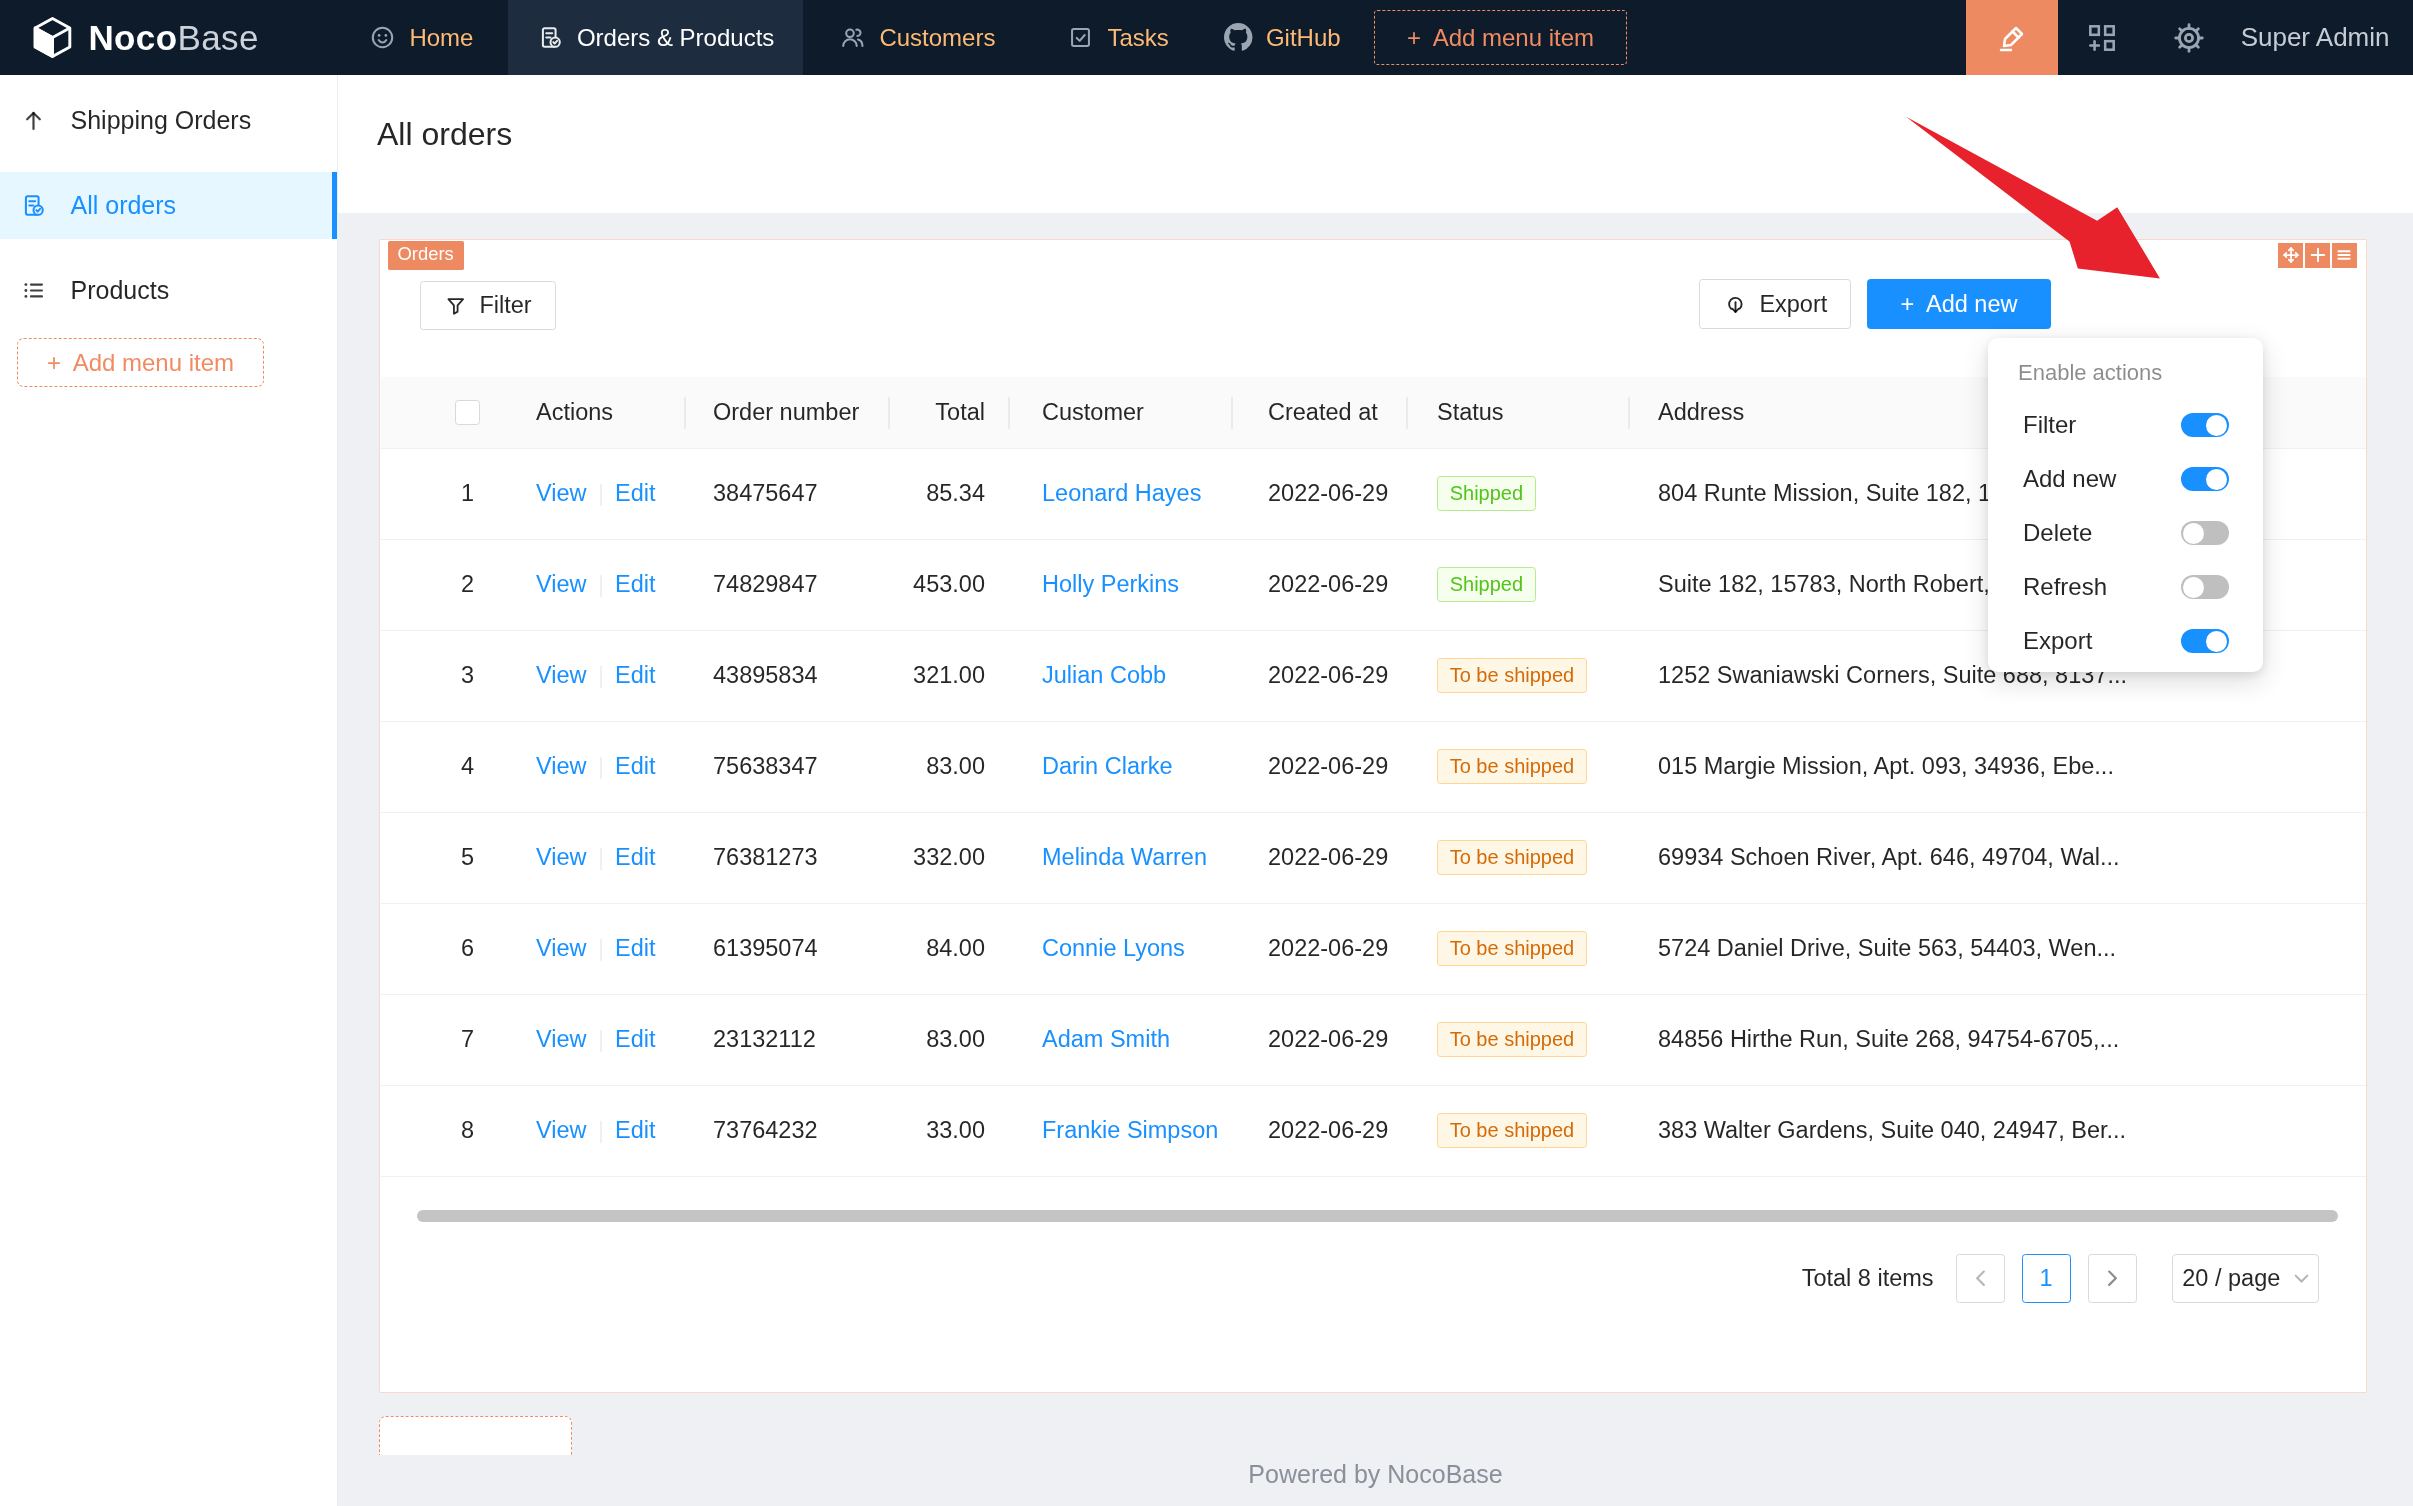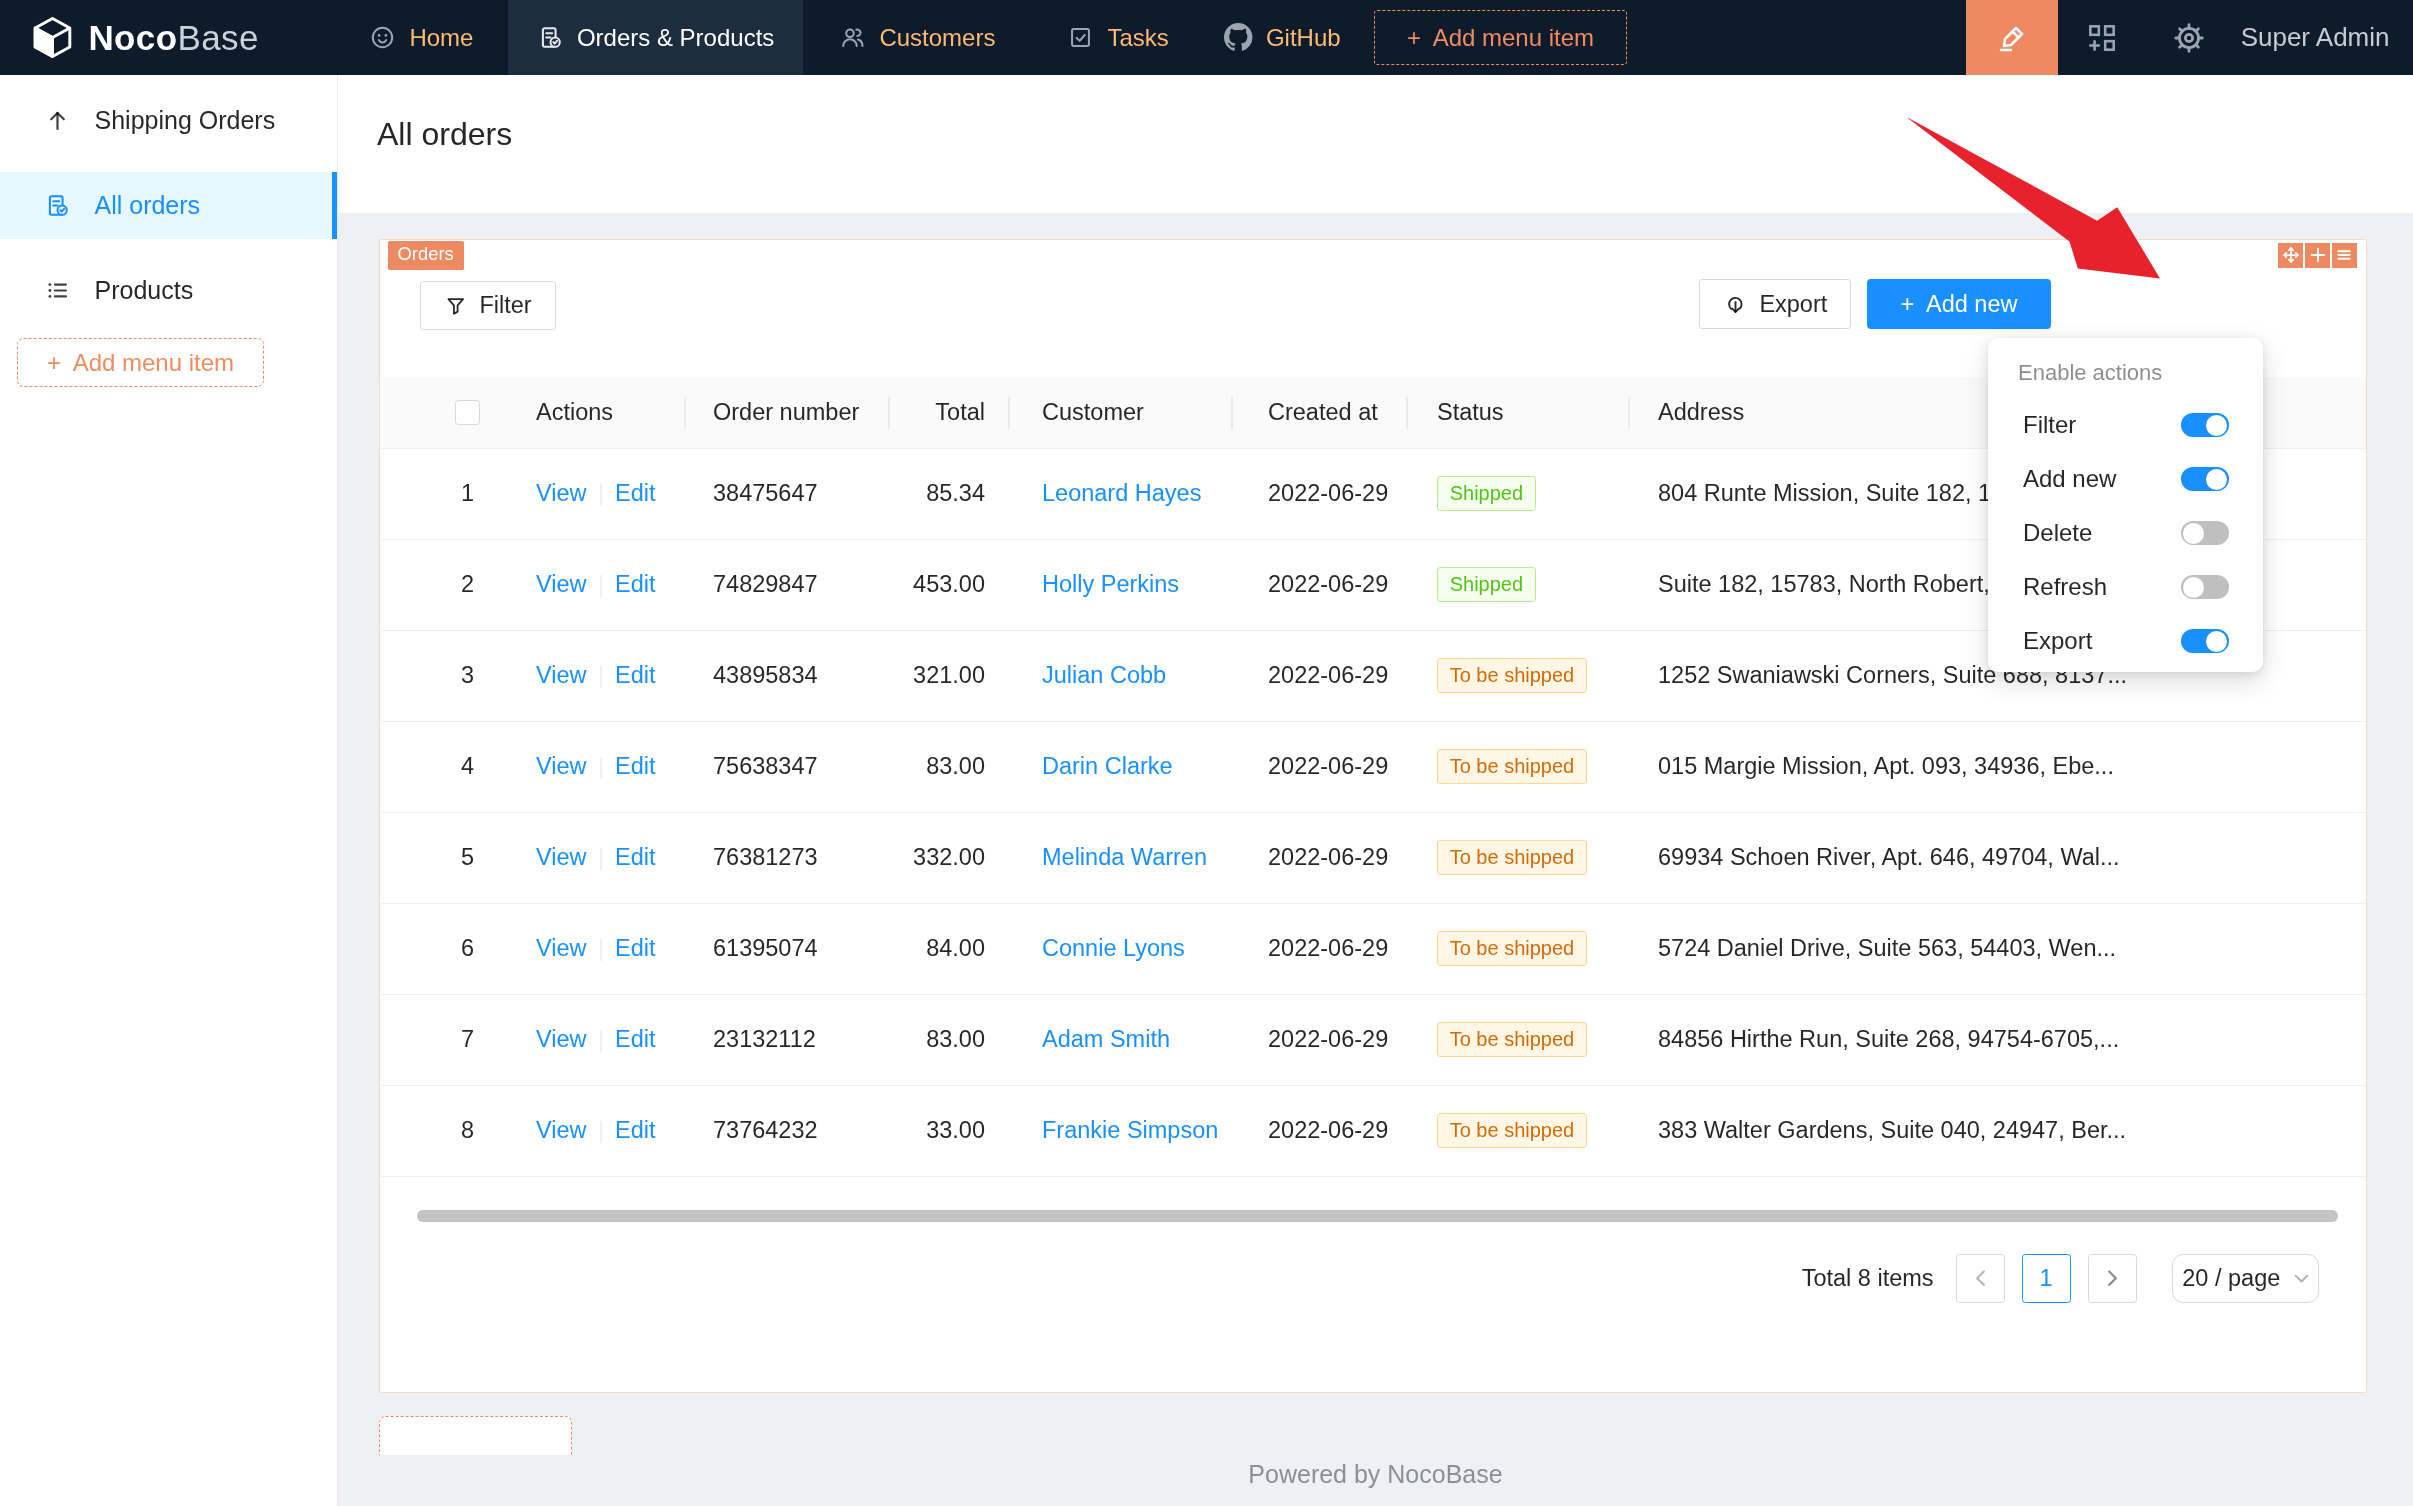--- a/index.html
+++ b/index.html
@@ -19,21 +19,21 @@
   .nav-item.active .ni { color:#e8ebee; }
   .nav-add-btn { position:absolute; left:1374px; top:10px; width:253px; height:55px; border:1.7px dashed #f18b62; border-radius:3.4px; color:#f18b62; font-size:24px; display:flex; align-items:center; justify-content:center; gap:11.7px; cursor:pointer; }
   .nav-right { position:absolute; right:0; top:0; height:75px; display:flex; align-items:center; }
   .paint-btn { width:92px; height:75px; background:#ee8a62; display:flex; align-items:center; justify-content:center; cursor:pointer; }
   .nav-icon-btn { width:87px; height:75px; display:flex; align-items:center; justify-content:center; color:#9aa5b1; cursor:pointer; }
   .nav-user { color:#c6ccd4; font-size:26px; padding:0 23.5px 0 8.4px; cursor:pointer; }
 
   
   .title-band { position:absolute; left:0; top:75px; width:2413px; height:138px; background:#fff; }
   .sidebar { position:absolute; left:0; top:75px; width:338px; height:1431px; background:#fff; border-right:1.7px solid #ededed; z-index:5; }
-  .side-item { position:relative; height:67px; margin-top:10px; display:flex; align-items:center; gap:23.5px; padding-left:44px; font-size:25px; color:rgba(0,0,0,.85); cursor:pointer; }
+  .side-item { position:relative; height:67px; margin-top:10px; display:flex; align-items:center; gap:23.5px; padding-left:20px; font-size:25px; color:rgba(0,0,0,.85); cursor:pointer; }
   .side-item .si { color:rgba(0,0,0,.75); }
   .side-item.active { background:#e6f7ff; color:#1890ff; }
   .side-item.active .si { color:#1890ff; }
   .side-item.active::after { content:""; position:absolute; right:0; top:0; width:5px; height:100%; background:#1890ff; }
   .side-item:first-child { margin-top:11.7px; }
   .side-item + .side-item { margin-top:18.4px; }
   .side-add-btn { position:absolute; left:17px; top:263px; width:247px; height:49px; border:1.7px dashed #f18b62; border-radius:6.7px; color:#f18b62; font-size:24px; display:flex; align-items:center; justify-content:center; gap:11.7px; background:#fff; cursor:pointer; }
 
   .page-title { position:absolute; left:377px; top:116px; font-size:32px; font-weight:500; color:#262626; z-index:6; }
 
@@ -76,21 +76,21 @@
   .tag-green { background:#f6ffed; border-color:#b7eb8f; color:#52c41a; }
   .tag-orange { background:#fff7e6; border-color:#ffd591; color:#d46b08; }
 
   .hscroll { position:absolute; left:37px; top:970px; width:1921px; height:11.7px; border-radius:5.9px; background:#c4c4c4; cursor:pointer; }
 
   
   .pagination { position:absolute; right:47px; top:1014px; display:flex; align-items:center; gap:17px; height:49px; }
   .pg-total { font-size:23.5px; color:rgba(0,0,0,.85); margin-right:5px; }
   .pg-btn { width:49px; height:49px; border:1.7px solid #d9d9d9; border-radius:3.4px; background:#fff; display:flex; align-items:center; justify-content:center; font-size:23.5px; color:rgba(0,0,0,.45); cursor:pointer; }
   .pg-btn.current { border-color:#1890ff; color:#1890ff; }
-  .pg-size { width:147px; height:49px; border:1.7px solid #d9d9d9; border-radius:11px; background:#fff; display:flex; align-items:center; justify-content:center; gap:13.4px; font-size:23.5px; color:rgba(0,0,0,.85); cursor:pointer; margin-left:18.4px; }
+  .pg-size { width:147px; height:49px; border:1.7px solid #d9d9d9; border-radius:4px; background:#fff; display:flex; align-items:center; justify-content:center; gap:13.4px; font-size:23.5px; color:rgba(0,0,0,.85); cursor:pointer; margin-left:18.4px; }
 
   
   .dropdown { position:absolute; left:1988px; top:338px; width:275px; height:334px; background:#fff; border-radius:10px; box-shadow:0 8.4px 27px rgba(0,0,0,.14), 0 2.5px 8.4px rgba(0,0,0,.08); z-index:40; }
   .dd-title { position:absolute; left:30px; top:22px; font-size:22px; color:rgba(0,0,0,.45); }
   .dd-item { position:absolute; left:0; width:275px; height:54px; display:flex; align-items:center; justify-content:space-between; padding:0 34px 0 35px; font-size:24px; color:rgba(0,0,0,.85); cursor:pointer; }
   .switch { position:relative; width:48px; height:24px; border-radius:12.6px; cursor:pointer; }
   .switch.on { background:#1890ff; }
   .switch.off { background:#bfbfbf; }
   .switch .knob { position:absolute; top:1.7px; width:21px; height:21px; border-radius:50%; background:#fff; }
   .switch.on .knob { right:1.7px; }

